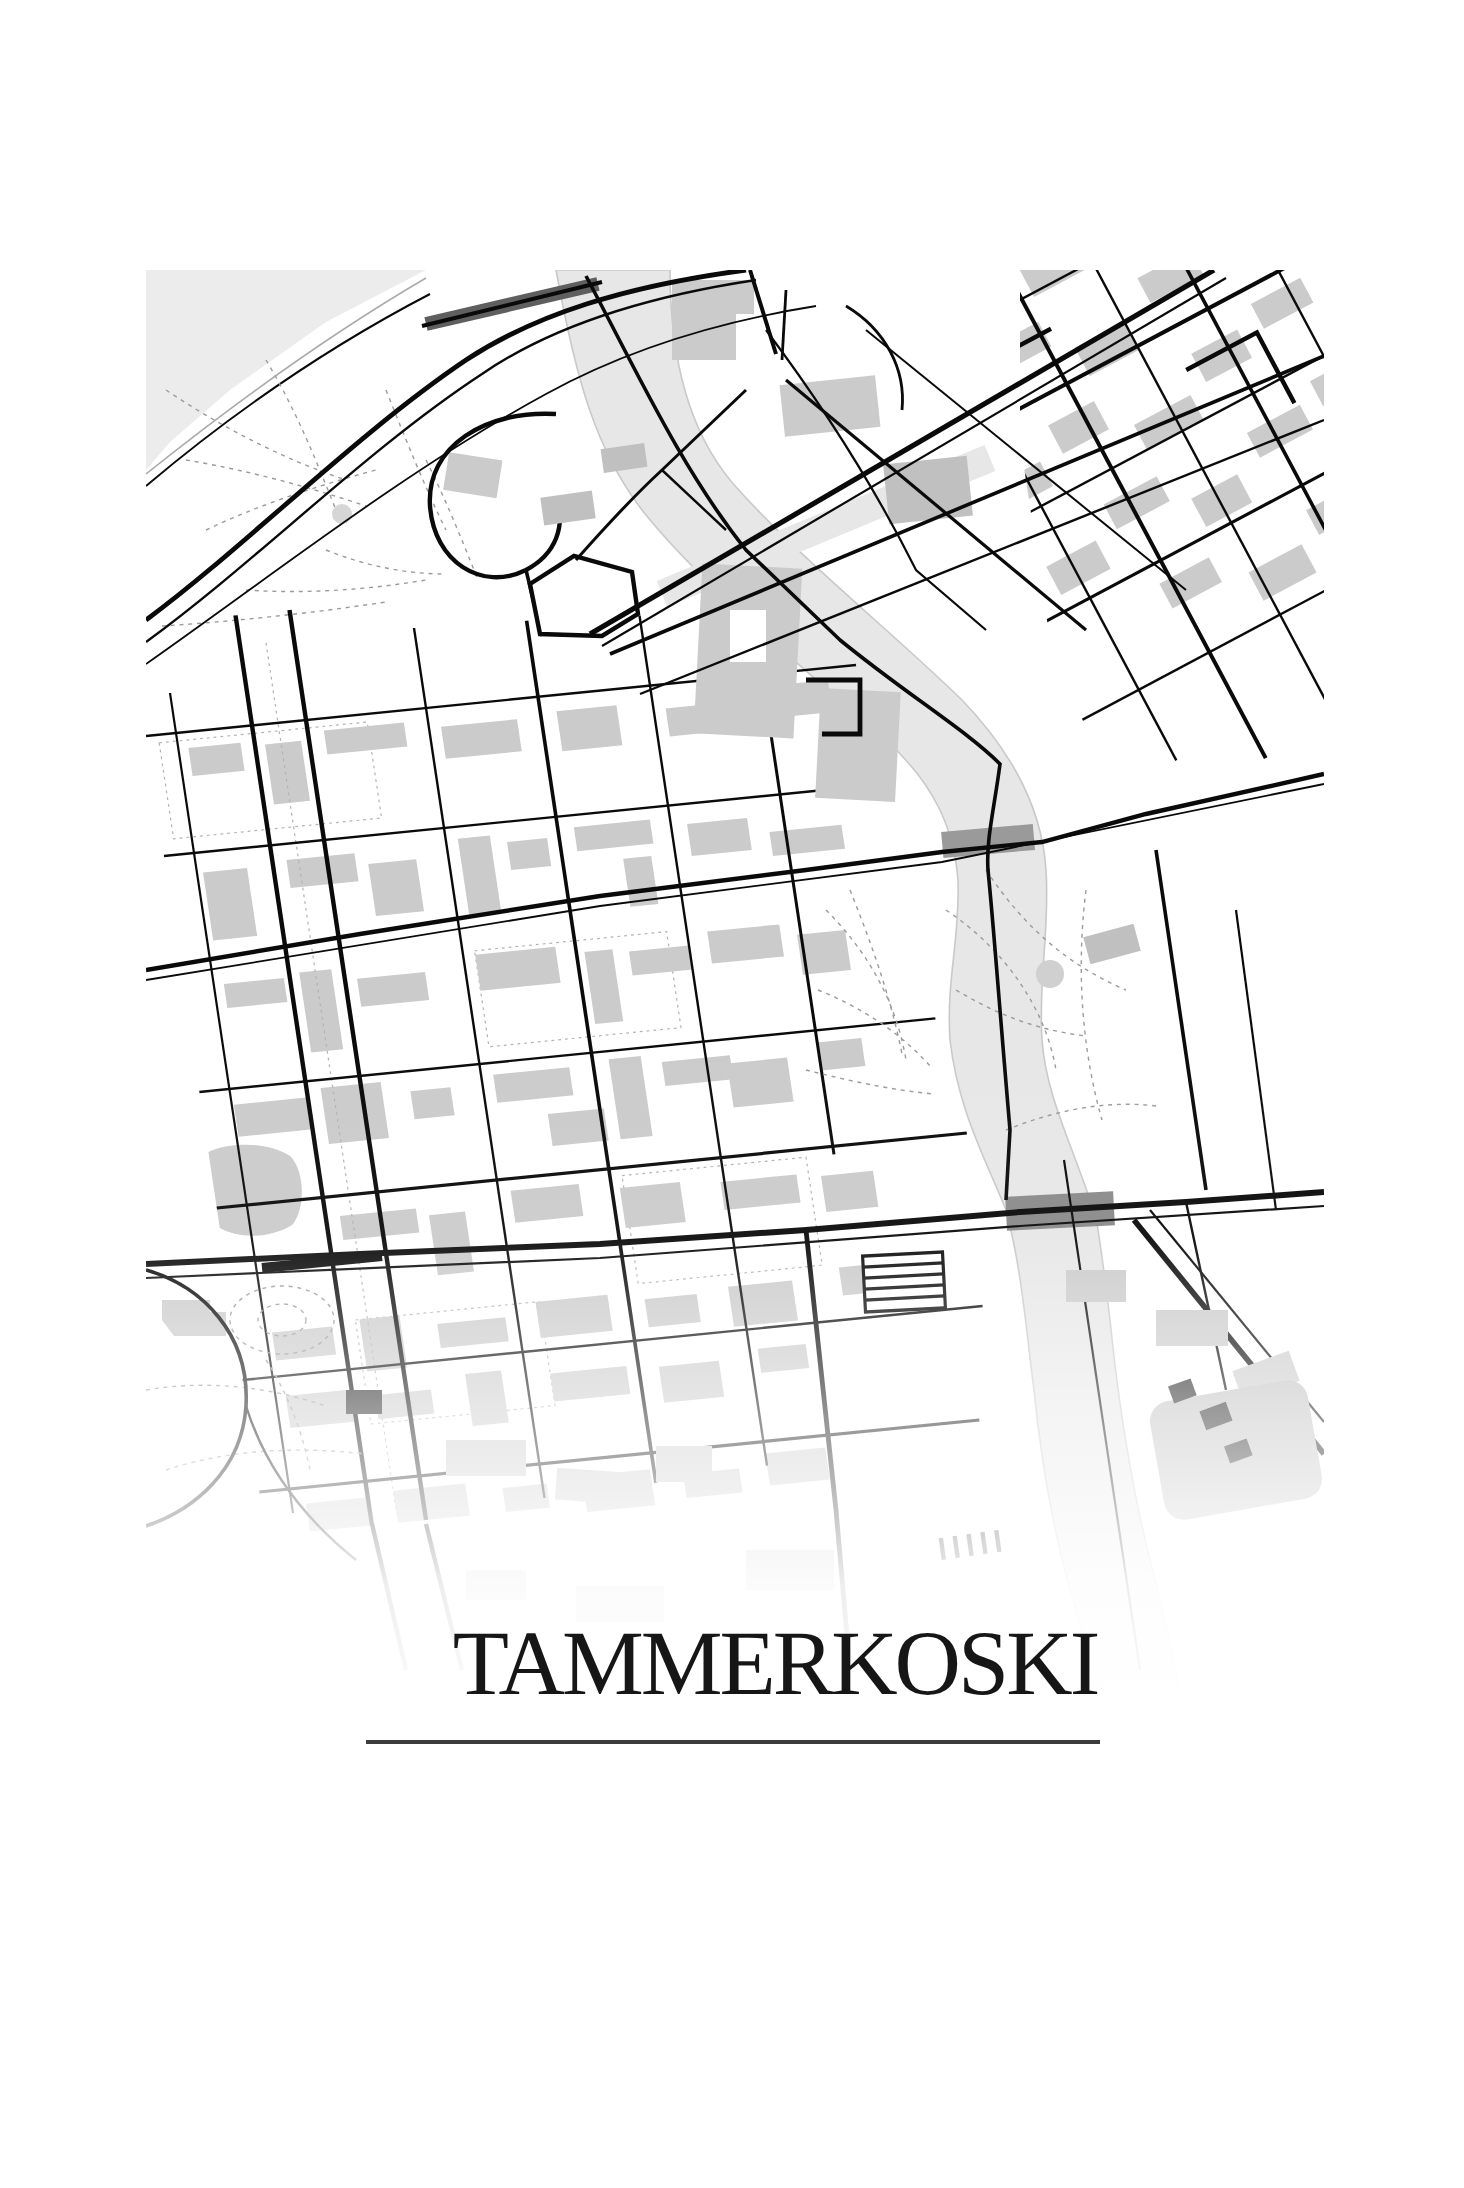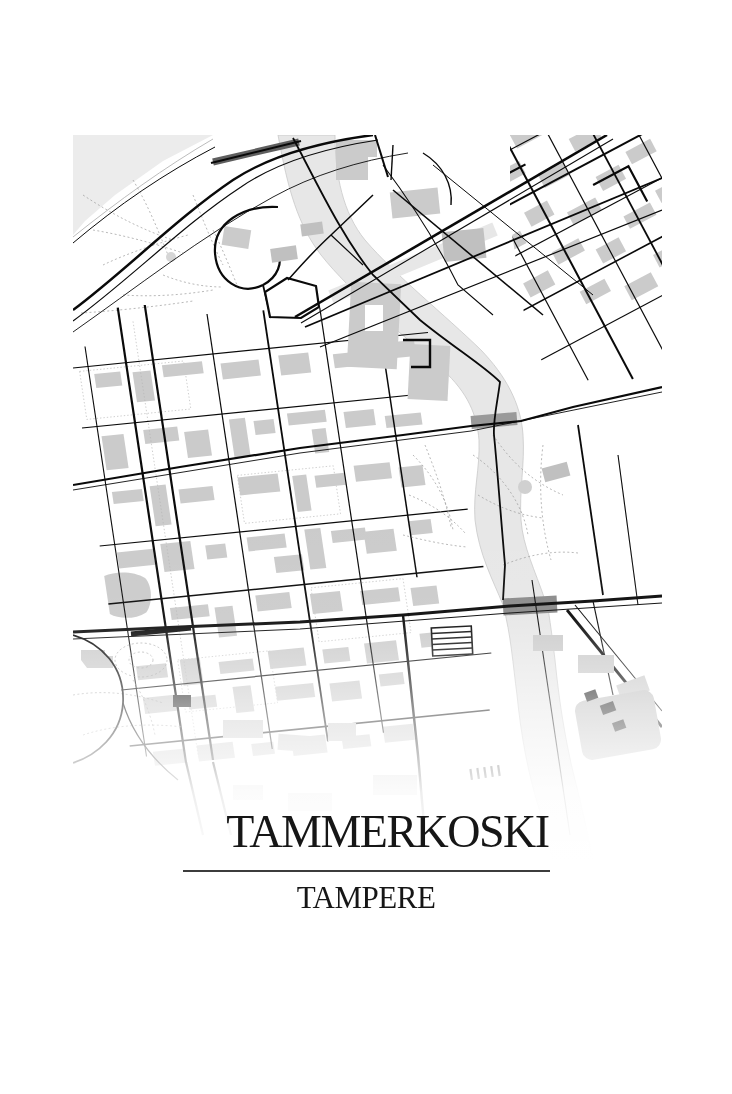--- a/index.html
+++ b/index.html
@@ -348,14 +348,13 @@
     </g>
   </g>
 
   <rect x="0" y="380" width="589" height="347" fill="url(#fadeGrad)"></rect>
 </svg>
 </div>
 
 <div class="title-block">
   <h1>TAMMERKOSKI</h1>
   <div class="divider"></div>
-  <h2>TAMPERE</h2>
 </div>
 
 </body></html>

